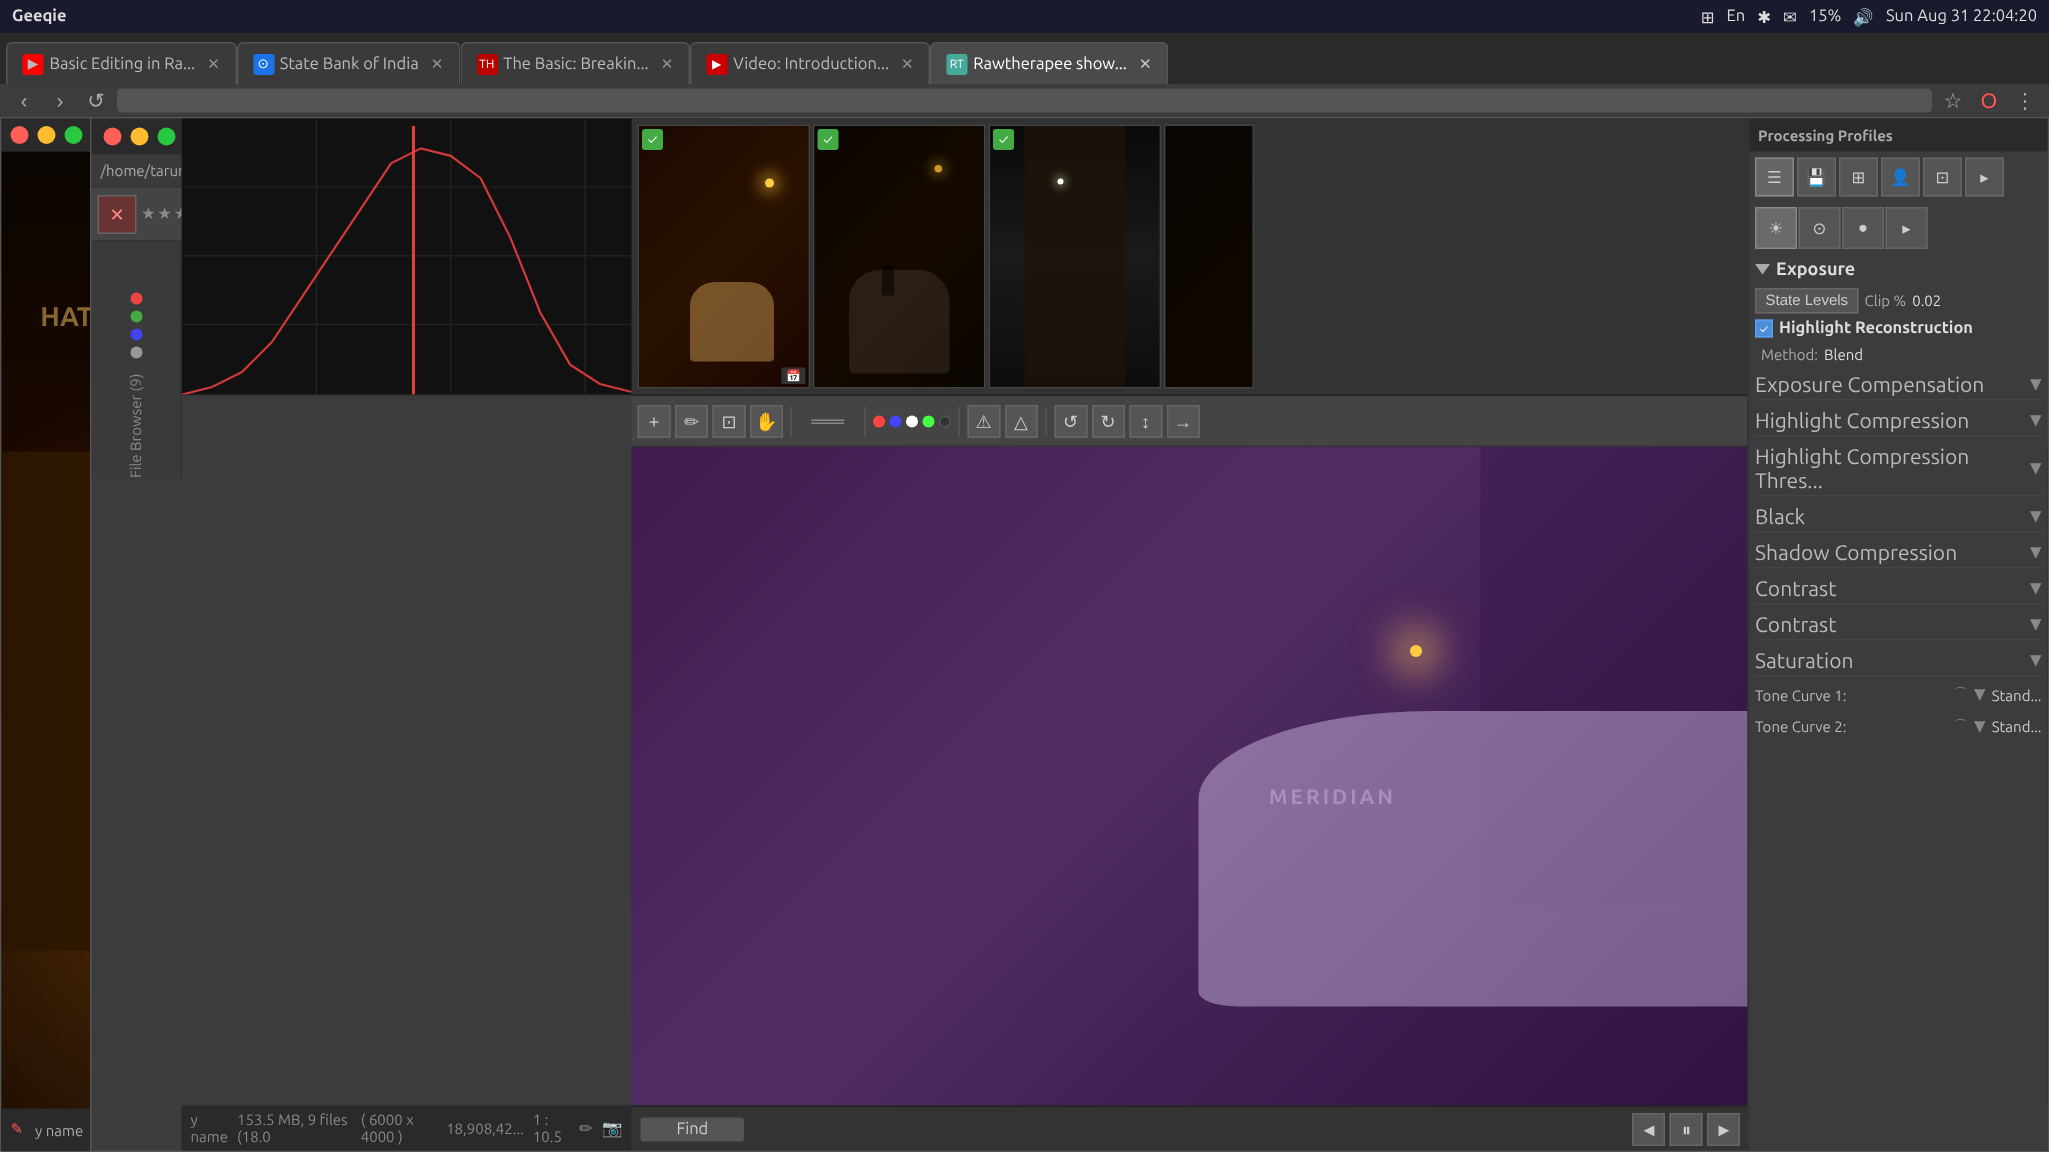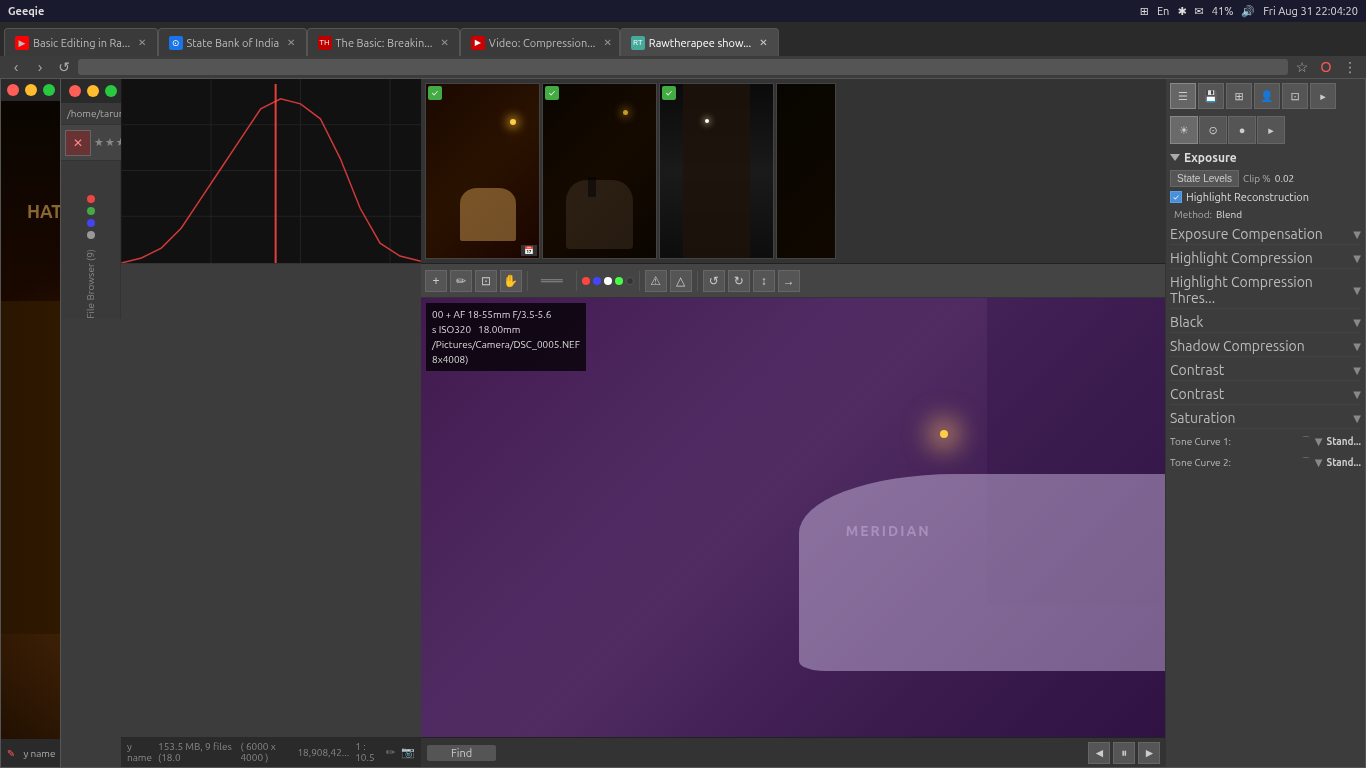--- a/index.html
+++ b/index.html
@@ -532,20 +532,21 @@
     .checkbox-on {
       width: 12px; height: 12px;
       background: #4a90d9;
       border: 1px solid #5aa0e9;
       display: flex; align-items: center; justify-content: center;
       font-size: 8px; color: #fff;
     }
     .highlight-label {
       font-size: 11px;
       color: #ddd;
+      font-weight: bold;
     }
 
     .method-row {
       display: flex;
       align-items: center;
       gap: 4px;
       margin-bottom: 4px;
       margin-left: 4px;
     }
     .method-label { font-size: 10px; color: #aaa; }
@@ -576,21 +577,20 @@
       margin-bottom: 3px;
       padding: 2px 0;
     }
     .tone-label { font-size: 10px; color: #bbb; flex: 1; }
     .tone-icon { font-size: 10px; color: #888; }
     .tone-select {
       font-size: 10px;
       color: #ccc;
       background: none;
       border: none;
-      font-weight: bold;
     }
 
     
     .tb-btn {
       width: 26px; height: 26px;
       background: #555;
       border: 1px solid #666;
       color: #ccc;
       display: flex; align-items: center; justify-content: center;
       cursor: pointer;
@@ -658,23 +658,23 @@
 
 <div class="os-bar">
   <div class="os-bar-left">
     <span style="font-weight:bold;">Geeqie</span>
   </div>
   <div class="os-bar-right">
     <span>⊞</span>
     <span>En</span>
     <span>✱</span>
     <span>✉</span>
-    <span>41%</span>
+    <span>15%</span>
     <span>🔊</span>
-    <span>Fri Aug 31 22:04:20</span>
+    <span>Sun Aug 31 22:04:20</span>
   </div>
 </div>
 
 <div class="browser-chrome">
   <div class="browser-tabs">
 
     <div class="tab">
       <span class="tab-icon" style="background:#f00;">▶</span>
       <span>Basic Editing in Ra...</span>
       <span class="tab-close">✕</span>
@@ -687,21 +687,21 @@
     </div>
 
     <div class="tab">
       <span class="tab-icon" style="background:#b00;color:#fff;font-size:8px;">TH</span>
       <span>The Basic: Breakin...</span>
       <span class="tab-close">✕</span>
     </div>
 
     <div class="tab">
       <span class="tab-icon" style="background:#c00;color:#fff;font-size:8px;">▶</span>
-      <span>Video: Compression...</span>
+      <span>Video: Introduction...</span>
       <span class="tab-close">✕</span>
     </div>
 
     <div class="tab active">
       <span class="tab-icon" style="background:#4a9;color:#fff;font-size:8px;">RT</span>
       <span>Rawtherapee show...</span>
       <span class="tab-close">✕</span>
     </div>
   </div>
   <div class="browser-toolbar">
@@ -908,26 +908,20 @@
 
         <div class="rt-photo"></div>
         <div class="rt-photo-building"></div>
 
         <div style="position:absolute;inset:0;background:linear-gradient(135deg,rgba(60,20,80,0.7) 0%,rgba(80,40,100,0.6) 40%,rgba(40,10,60,0.8) 100%);"></div>
         <div class="rt-photo-car"></div>
         <div class="rt-photo-light"></div>
 
         <div style="position:absolute;bottom:45%;left:45%;color:rgba(200,180,220,0.5);font-size:14px;font-weight:bold;letter-spacing:2px;">MERIDIAN</div>
 
-        <div class="exif-overlay">
-          <div>00 + <span>AF 18-55mm F/3.5-5.6</span></div>
-          <div>s <span>ISO320</span> &nbsp; <span>18.00mm</span></div>
-          <div>/Pictures/Camera/DSC_0005.NEF</div>
-          <div>8x4008)</div>
-        </div>
       </div>
     </div>
 
     <div class="rt-statusbar">
       <div class="status-ready">Find</div>
       <div style="flex:1;"></div>
 
       <div class="zoom-controls">
         <button class="zoom-btn">◄</button>
         <button class="zoom-btn">⏸</button>
@@ -939,20 +933,23 @@
         <button class="zoom-btn">1:1</button>
         <span class="zoom-pct">10%</span>
         <div class="tb-sep"></div>
         <button class="zoom-btn">⊡</button>
         <button class="zoom-btn">⛶</button>
       </div>
     </div>
 
     <div class="rt-rightpanel">
 
+      <div class="profile-header">
+        <span>Processing Profiles</span>
+      </div>
 
       <div class="profile-icons">
         <button class="profile-icon active">☰</button>
         <button class="profile-icon">💾</button>
         <button class="profile-icon">⊞</button>
         <button class="profile-icon">👤</button>
         <button class="profile-icon">⊡</button>
         <button class="profile-icon">▸</button>
       </div>
 

